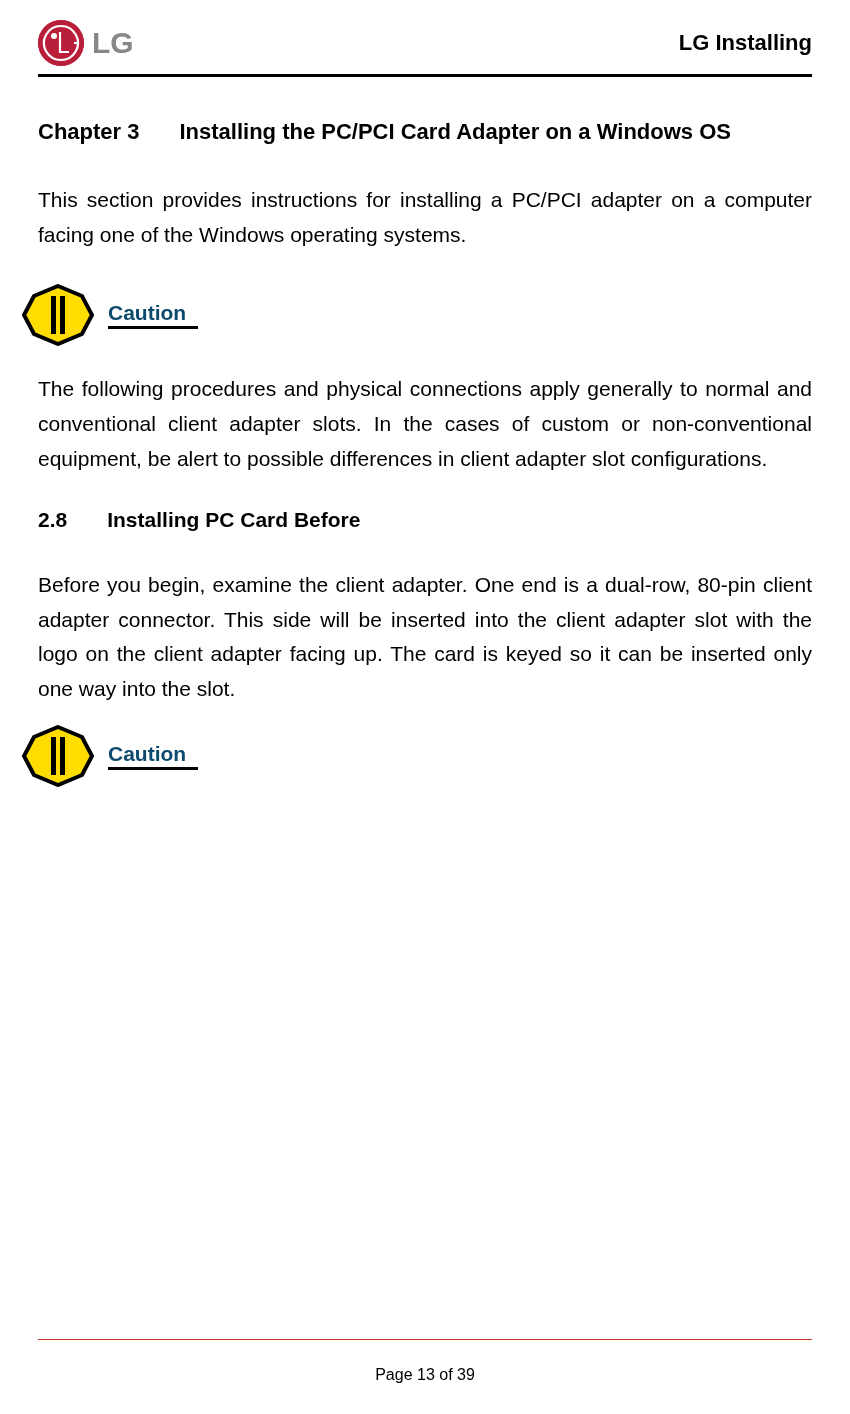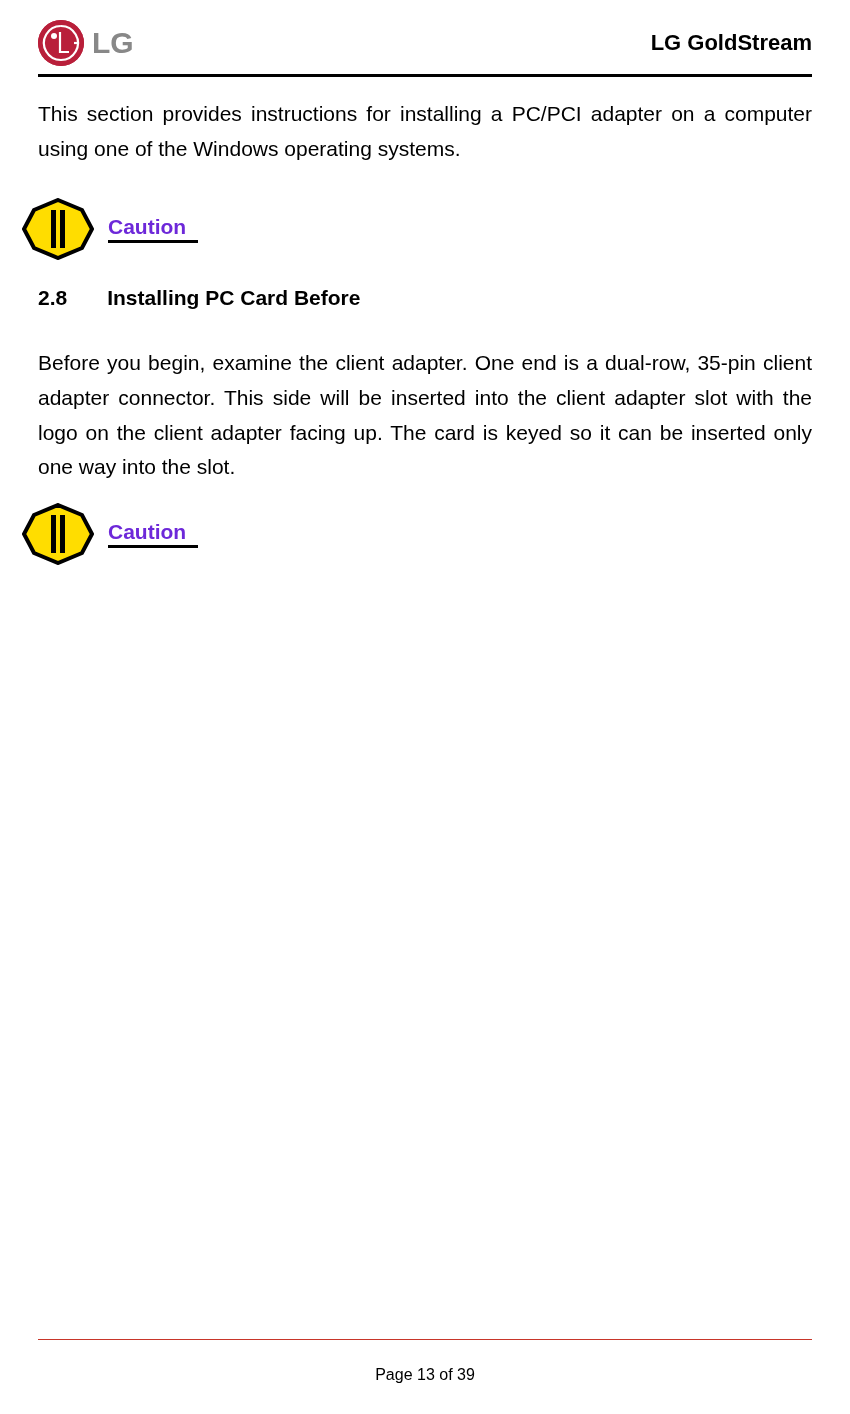--- a/index.html
+++ b/index.html
@@ -13,21 +13,21 @@
     }
     .page {
       padding: 20px 38px 0 38px;
     }
     .header {
       display: flex;
       align-items: center;
       justify-content: space-between;
       padding-bottom: 8px;
       border-bottom: 3px solid #000;
-      margin-bottom: 20px;
+      margin-bottom: 42px;
     }
     .logo-wrap {
       display: flex;
       align-items: center;
       gap: 8px;
     }
     .logo-circle {
       width: 46px;
       height: 46px;
       border-radius: 50%;
@@ -68,21 +68,21 @@
       flex: 0 0 auto;
       margin-right: 14px;
     }
     .caution-icon svg { display: block; }
     .caution-label-wrap {
       display: inline-block;
     }
     .caution-label {
       font-size: 21px;
       font-weight: bold;
-      color: #6d28d9;
+      color: #0c4a6e;
       border-bottom: 3px solid #000;
       padding-bottom: 1px;
       padding-right: 12px;
       display: inline-block;
     }
     .section-heading {
       font-size: 21px;
       font-weight: bold;
       margin: 10px 0 36px 0;
     }
@@ -114,45 +114,49 @@
         <svg width="46" height="46" viewBox="0 0 46 46">
           <circle cx="23" cy="23" r="23" fill="#b91f3a"></circle>
           <circle cx="16" cy="16" r="3" fill="#fff"></circle>
           <path d="M 22 12 L 22 32 L 31 32" stroke="#fff" stroke-width="2.2" fill="none"></path>
           <path d="M 23 6 A 17 17 0 1 1 22.9 6" stroke="#fff" stroke-width="2.2" fill="none"></path>
           <path d="M 36 23 L 40 23" stroke="#fff" stroke-width="2.2"></path>
         </svg>
       </div>
       <span class="logo-text">LG</span>
     </div>
-    <div class="doc-title">LG GoldStream</div>
+    <div class="doc-title">LG Installing</div>
   </div>
 
+  <div class="chapter-heading">
+    <span class="num">Chapter 3</span><span>Installing the PC/PCI Card Adapter on a Windows OS</span>
+  </div>
 
-  <p class="body-text">This section provides instructions for installing a PC/PCI adapter on a computer using one of the Windows operating systems.</p>
+  <p class="body-text">This section provides instructions for installing a PC/PCI adapter on a computer facing one of the Windows operating systems.</p>
 
   <div class="caution-block">
     <div class="caution-icon">
       <svg width="72" height="62" viewBox="0 0 72 62">
         <polygon points="36,2 60,12 70,31 60,50 36,60 12,50 2,31 12,12" fill="#ffdd00" stroke="#000" stroke-width="4"></polygon>
         <rect x="29" y="12" width="5" height="38" fill="#000"></rect>
         <rect x="38" y="12" width="5" height="38" fill="#000"></rect>
       </svg>
     </div>
     <div class="caution-label-wrap">
       <span class="caution-label">Caution</span>
     </div>
   </div>
 
+  <p class="body-text">The following procedures and physical connections apply generally to normal and conventional client adapter slots. In the cases of custom or non-conventional equipment, be alert to possible differences in client adapter slot configurations.</p>
 
   <div class="section-heading">
     <span class="num">2.8</span><span>Installing PC Card Before</span>
   </div>
 
-  <p class="body-text" style="margin-bottom:0;">Before you begin, examine the client adapter. One end is a dual-row, 35-pin client adapter connector. This side will be inserted into the client adapter slot with the logo on the client adapter facing up. The card is keyed so it can be inserted only one way into the slot.</p>
+  <p class="body-text" style="margin-bottom:0;">Before you begin, examine the client adapter. One end is a dual-row, 80-pin client adapter connector. This side will be inserted into the client adapter slot with the logo on the client adapter facing up. The card is keyed so it can be inserted only one way into the slot.</p>
 
   <div class="caution-block">
     <div class="caution-icon">
       <svg width="72" height="62" viewBox="0 0 72 62">
         <polygon points="36,2 60,12 70,31 60,50 36,60 12,50 2,31 12,12" fill="#ffdd00" stroke="#000" stroke-width="4"></polygon>
         <rect x="29" y="12" width="5" height="38" fill="#000"></rect>
         <rect x="38" y="12" width="5" height="38" fill="#000"></rect>
       </svg>
     </div>
     <div class="caution-label-wrap">

